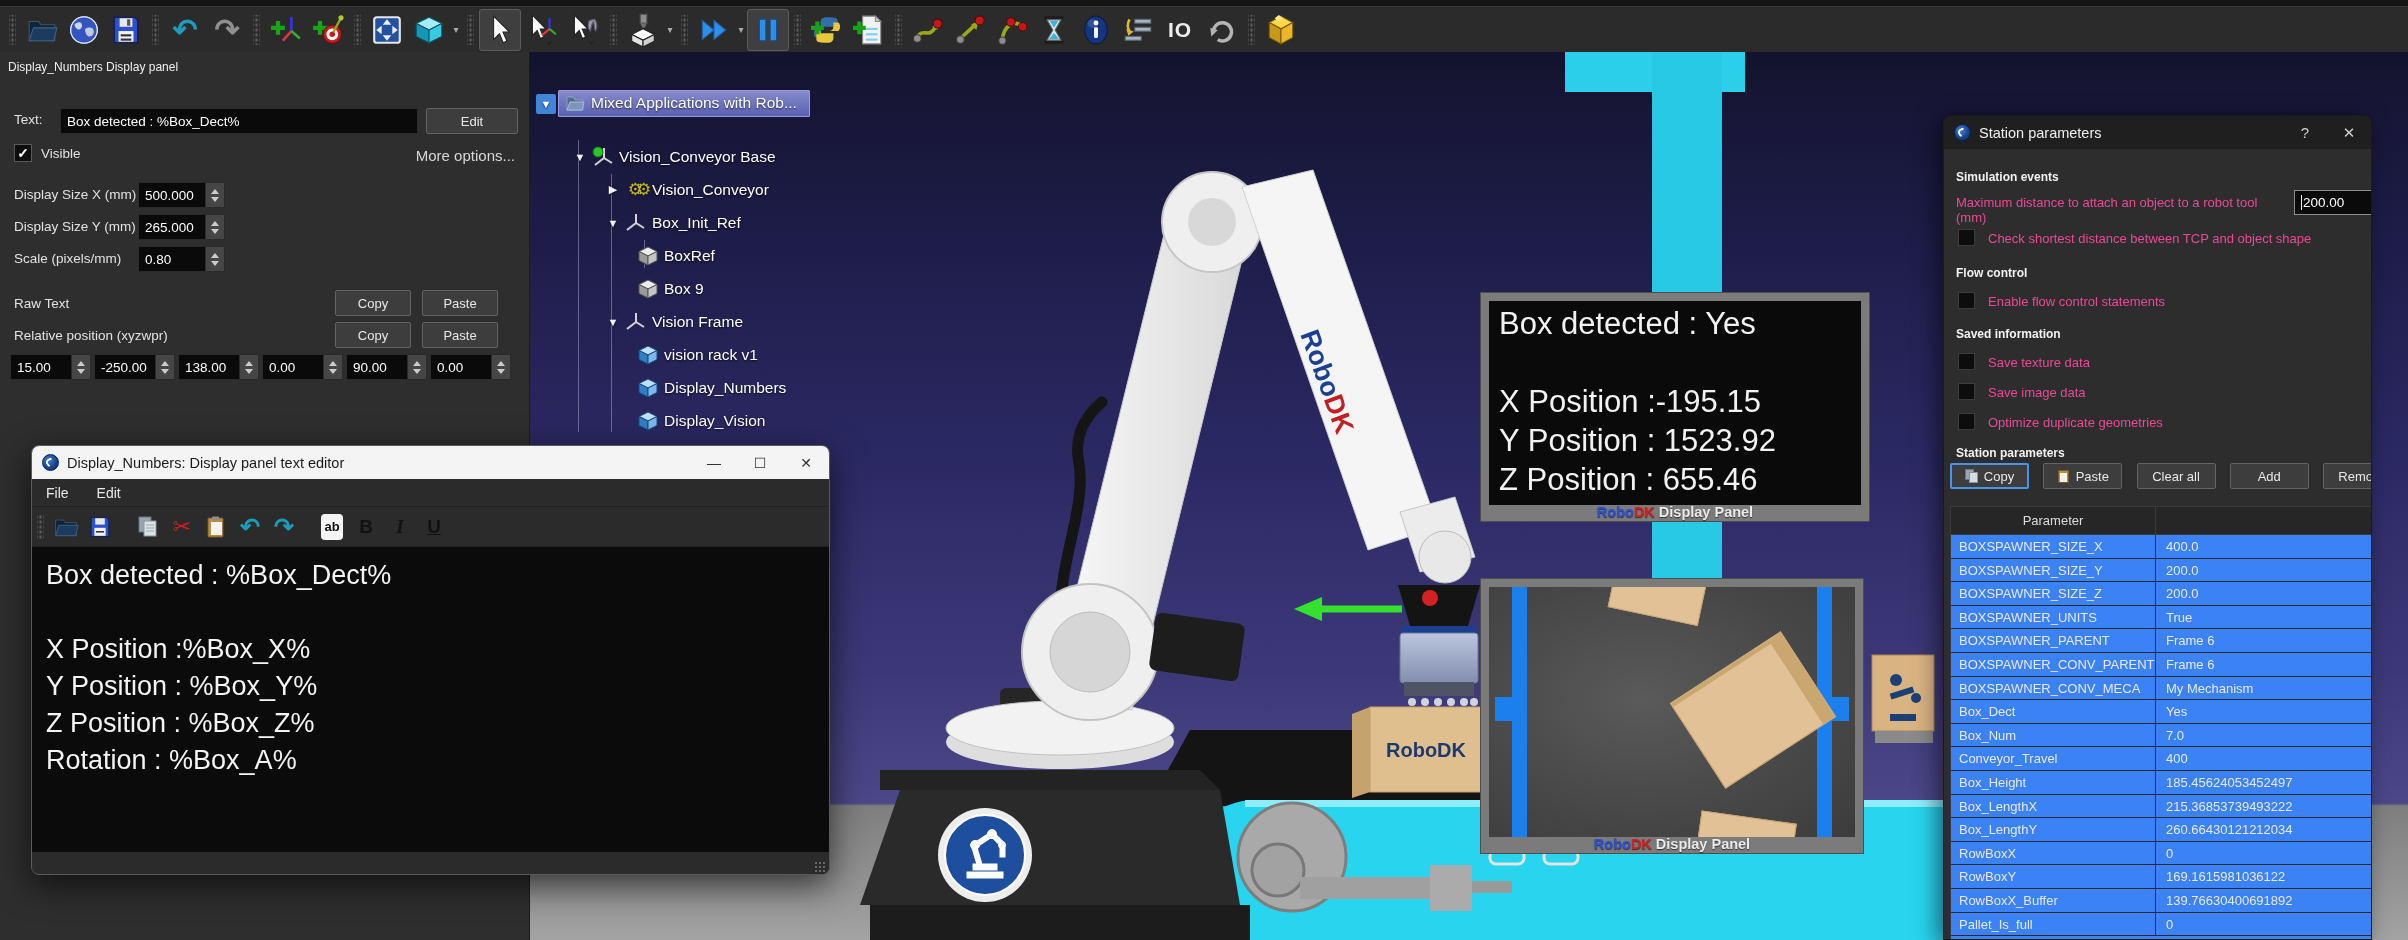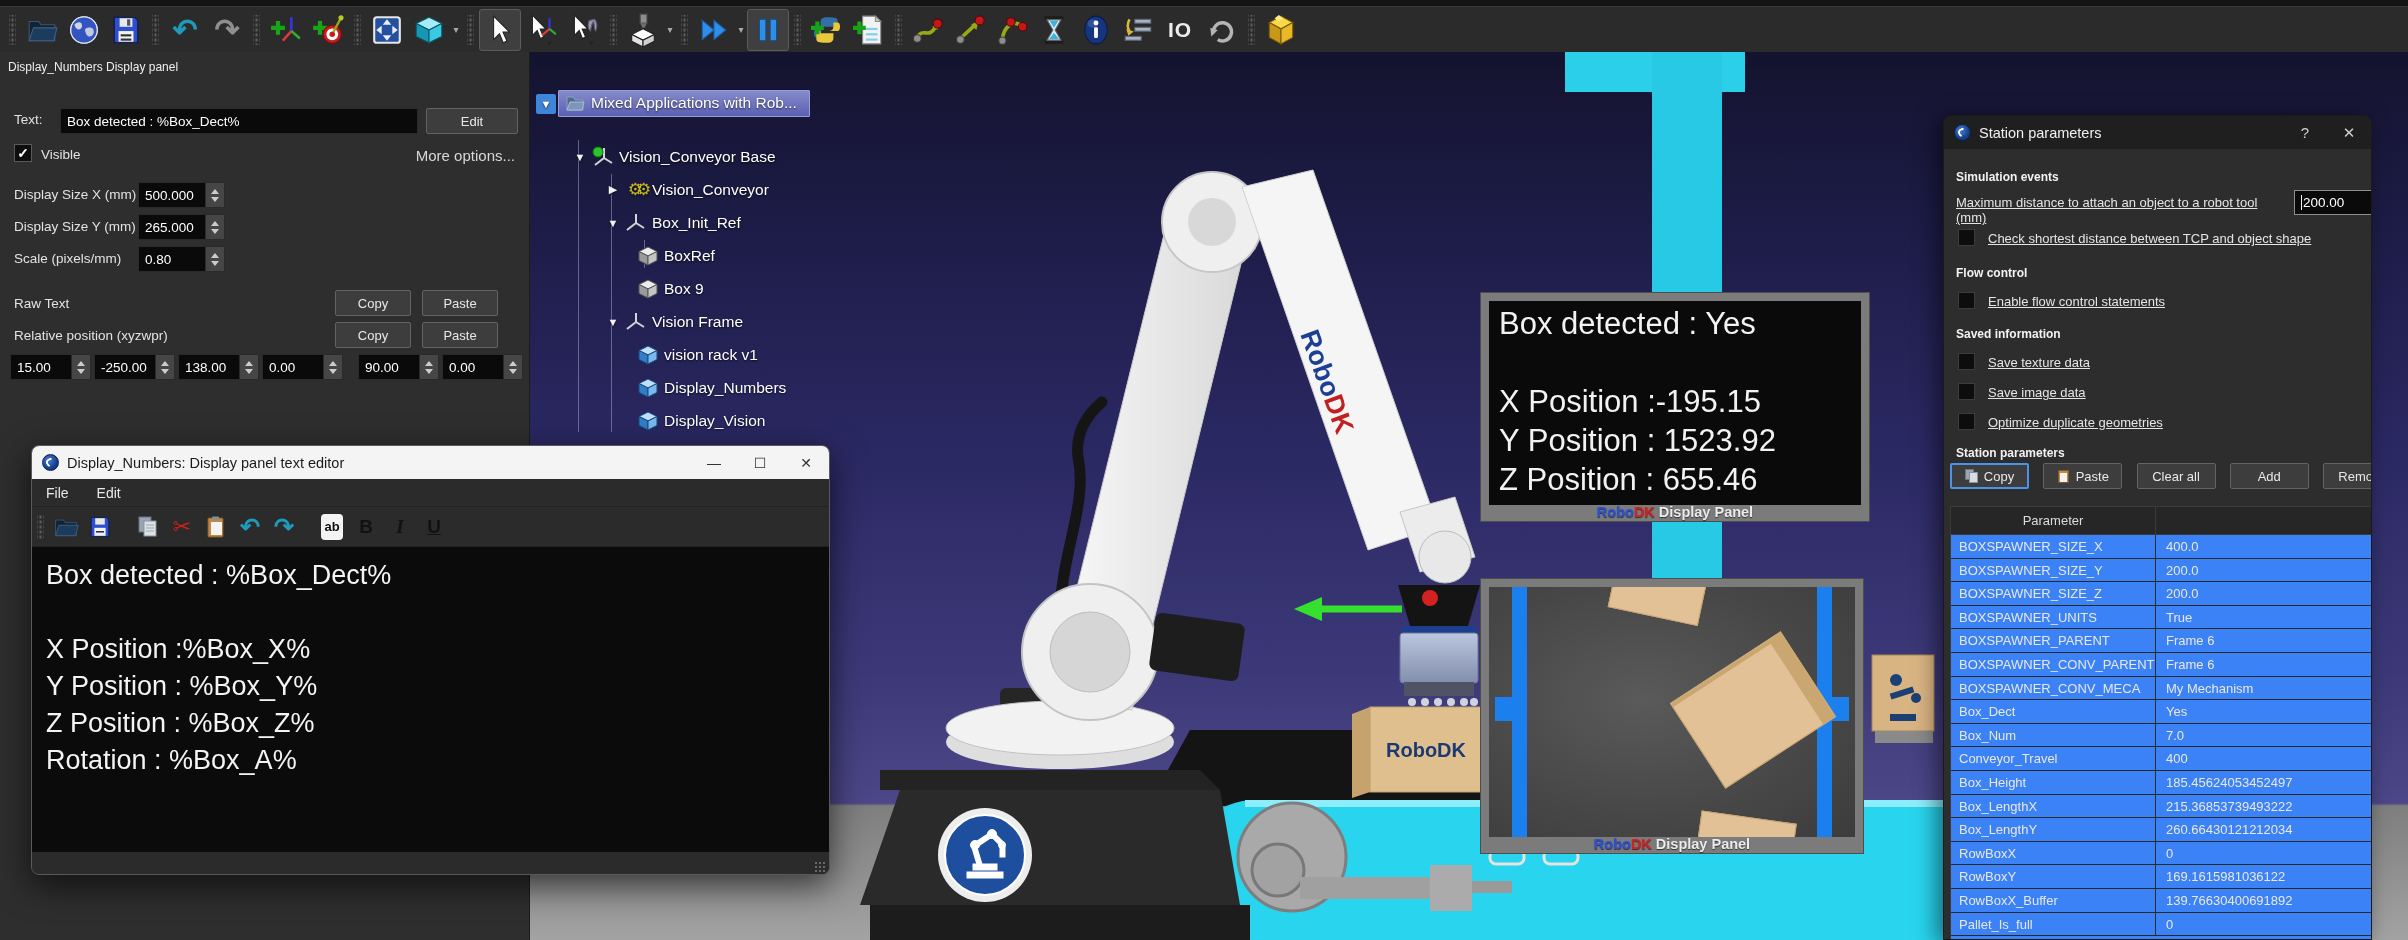--- a/index.html
+++ b/index.html
@@ -16,21 +16,21 @@
           background-size:4px 5px; background-position:center; }
   .tb { width:42px; height:42px; display:flex; align-items:center; justify-content:center; position:relative; }
   .tb.active { background:#3f3f3f; border:1px solid #5c5c5c; border-radius:3px; }
   .dd { color:#a9a9a9; font-size:10px; width:12px; text-align:center; }
   .glyph { font-size:30px; line-height:30px; font-weight:bold; }
 
   
   #left-panel { position:absolute; left:0; top:52px; width:530px; height:888px; background:#2e2e2e;
                 border-right:1px solid #1c1c1c; color:#e2e2e2; font-size:13.5px; }
   #left-panel .hdr { position:absolute; left:8px; top:8px; font-size:12px; color:#efefef; }
-  .lrow { position:absolute; display:flex; align-items:flex-end; }
+  .lrow { position:absolute; display:flex; align-items:center; }
   .din { background:#0a0a0a; color:#fff; border:1px solid #2a2a2a; font-size:13.5px; padding:2px 6px; height:26px;
          font-family:"Liberation Sans", sans-serif; }
   .btn { background:#3d3d3d; border:1px solid #636363; border-radius:2px; color:#e8e8e8;
          font-size:13px; display:flex; align-items:center; justify-content:center; height:26px; }
   .spin { width:19px; height:26px; background:#464646; border:1px solid #2a2a2a; border-left:none;
           display:flex; flex-direction:column; align-items:center; justify-content:center; gap:3px; }
   .up { width:0;height:0;border-left:4px solid transparent;border-right:4px solid transparent;border-bottom:5px solid #cccccc; }
   .dn { width:0;height:0;border-left:4px solid transparent;border-right:4px solid transparent;border-top:5px solid #cccccc; }
   .cb { width:18px; height:18px; background:#0d0d0d; border:1px solid #5a5a5a; color:#fff; font-size:14px;
         font-weight:bold; display:flex; align-items:center; justify-content:center; }
@@ -93,21 +93,21 @@
            background-image:radial-gradient(#6a6a6a 1px, transparent 1.2px); background-size:4px 4px; }
 
   
   #station { position:absolute; left:1943px; top:115px; width:429px; height:825px; background:#2d2d2d;
              border:1px solid #1a1a1a; border-radius:8px 8px 0 0; box-shadow:-6px 4px 22px rgba(0,0,0,.5);
              color:#e4e4e4; overflow:hidden; }
   #station .titlebar { height:33px; background:#1f1f1f; display:flex; align-items:center; padding:0 0 0 10px; }
   #station .titlebar .t { font-size:14.5px; color:#f0f0f0; margin-left:8px; flex:1; }
   #station .winbtn { color:#d0d0d0; font-size:15px; width:44px; }
   .sect { font-weight:bold; font-size:12px; color:#f2f2f2; position:absolute; left:12px; }
-  .slabel { font-size:13px; color:#e5e5e5; position:absolute;text-decoration:underline; }
+  .slabel { font-size:13px; color:#ec4899; position:absolute; }
   .scb { position:absolute; width:17px; height:17px; background:#0d0d0d; border:1px solid #3c3c3c; }
   #maxdist { position:absolute; left:350px; top:74px; width:110px; height:25px; display:flex; }
   #maxdist .din { flex:1; width:70px; border:1px solid #8f8f8f; display:flex; align-items:center; }
   .caret { display:inline-block; width:1px; height:15px; background:#f0f0f0; margin-right:1px; }
   #sbuttons { position:absolute; left:6px; top:347px; width:452px; display:flex; justify-content:space-between; }
   #sbuttons .btn { width:79px; gap:5px; }
   #sbuttons .btn.focus { border:2px solid #4a94e8; }
   .mini-ic { width:14px; height:14px; position:relative; flex:none; }
   .doc1 { position:absolute; left:0; top:0; width:9px; height:11px; background:#9aa4b2; border:1px solid #6b7480; }
   .doc2 { position:absolute; left:4px; top:3px; width:9px; height:11px; background:#d8dde4; border:1px solid #8a929e; }
@@ -416,21 +416,21 @@
           <span class="up"></span>
           <span class="dn"></span>
         </span>
       <span style="width:3px"></span>
       <input class="din" style="width: 62px;" value="0.00">
         <span class="spin">
           <span class="up"></span>
           <span class="dn"></span>
         </span>
       <span style="width:3px"></span>
-      <input class="din" style="width: 62px; margin-left: 12px;" value="90.00">
+      <input class="din" style="width: 62px;" value="90.00">
         <span class="spin">
           <span class="up"></span>
           <span class="dn"></span>
         </span>
       <span style="width:3px"></span>
       <input class="din" style="width: 62px;" value="0.00">
         <span class="spin">
           <span class="up"></span>
           <span class="dn"></span>
         </span>

